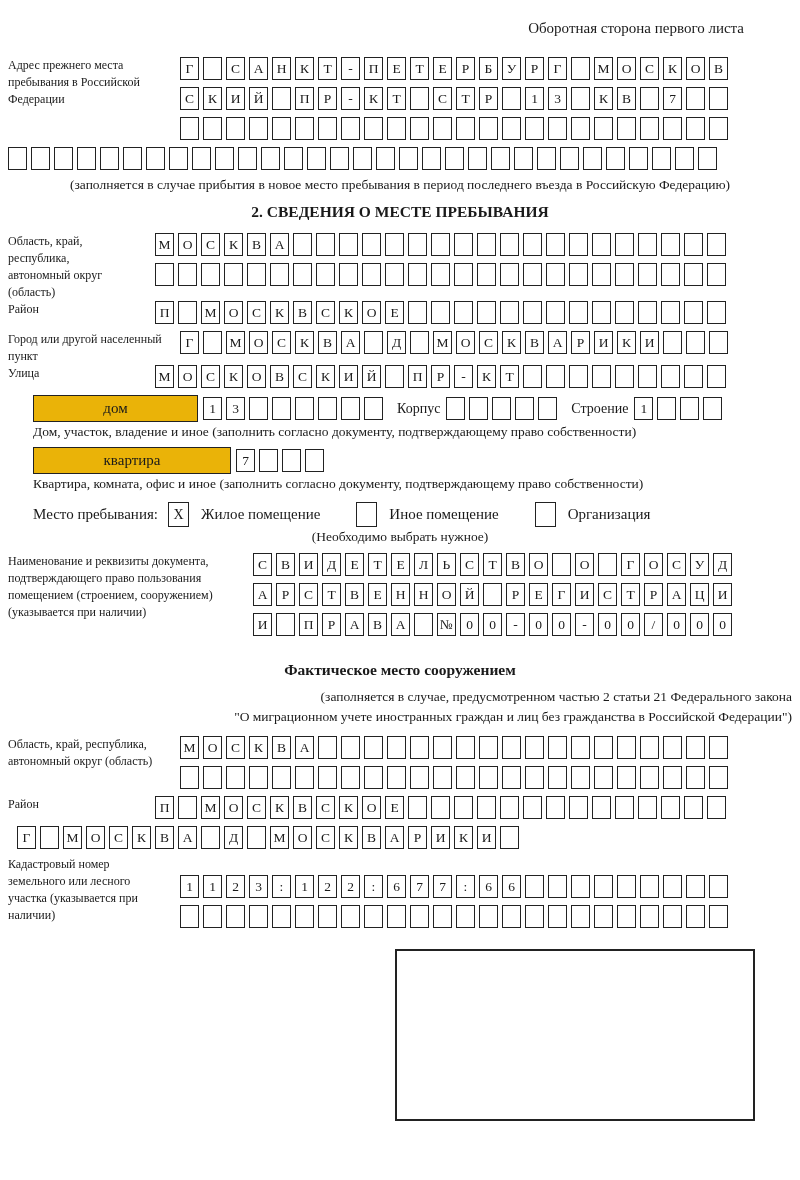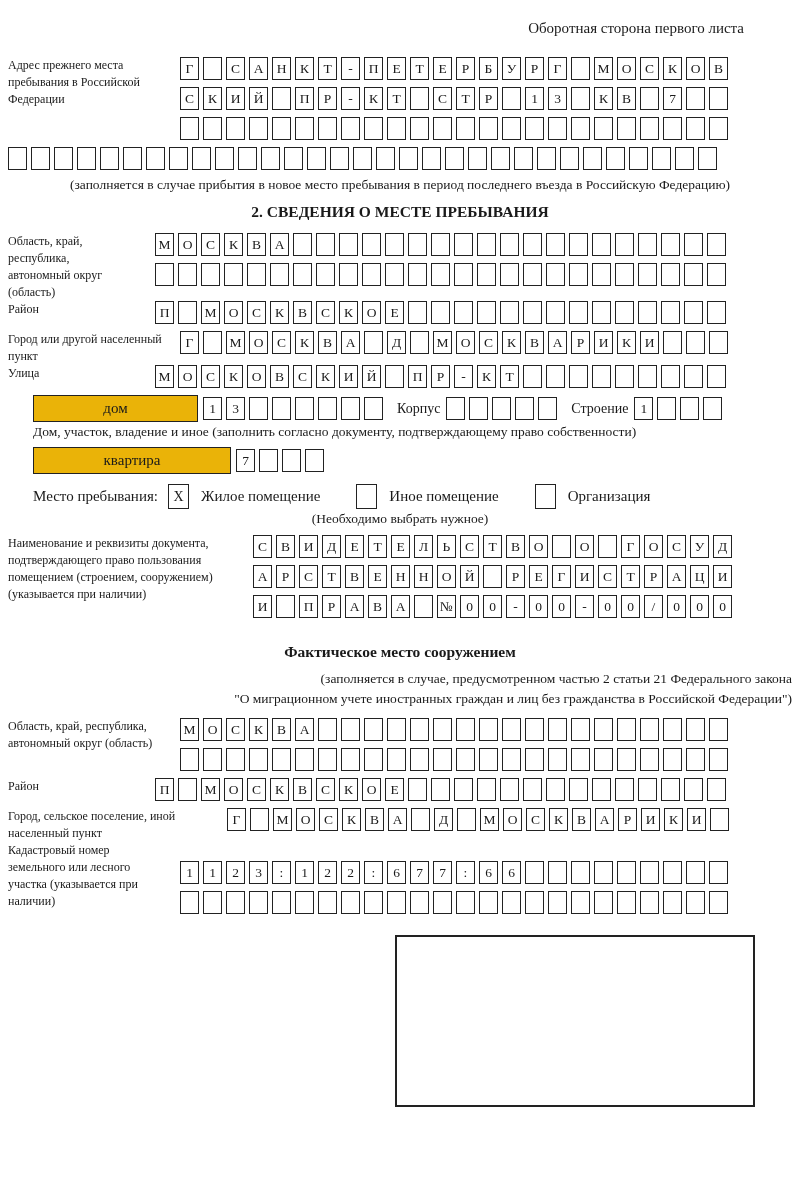--- a/index.html
+++ b/index.html
@@ -131,20 +131,21 @@
     <div class="cells-row" style="margin-bottom:0;"><div class="cell"></div><div class="cell"></div><div class="cell"></div><div class="cell"></div><div class="cell"></div></div>
     <span class="mid-label">Строение</span>
     <div class="cells-row" style="margin-bottom:0;"><div class="cell">1</div><div class="cell"></div><div class="cell"></div><div class="cell"></div></div>
   </div>
   <div class="foot-note" style="margin-left:25px;">Дом, участок, владение и иное (заполнить согласно документу, подтверждающему право собственности)</div>
 
   <div class="inline-row">
     <div class="widebox apt-box">квартира</div>
     <div class="cells-row" style="margin-bottom:0;"><div class="cell">7</div><div class="cell"></div><div class="cell"></div><div class="cell"></div></div>
   </div>
+  <div class="foot-note" style="margin-left:25px;">Квартира, комната, офис и иное (заполнить согласно документу, подтверждающему право собственности)</div>
 
   <div class="choice-row">
     <span>Место пребывания:</span>
     <span class="checkbox">X</span>
     <span class="choice-label">Жилое помещение</span>
     <span class="checkbox"></span>
     <span class="choice-label">Иное помещение</span>
     <span class="checkbox"></span>
     <span class="choice-label">Организация</span>
   </div>
@@ -174,21 +175,20 @@
   </div>
 
   <div class="group">
     <div class="label w125">Район</div>
     <div class="cellcol" style="margin-left:22px;">
       <div class="cells-row"><div class="cell">П</div><div class="cell"></div><div class="cell">М</div><div class="cell">О</div><div class="cell">С</div><div class="cell">К</div><div class="cell">В</div><div class="cell">С</div><div class="cell">К</div><div class="cell">О</div><div class="cell">Е</div><div class="cell"></div><div class="cell"></div><div class="cell"></div><div class="cell"></div><div class="cell"></div><div class="cell"></div><div class="cell"></div><div class="cell"></div><div class="cell"></div><div class="cell"></div><div class="cell"></div><div class="cell"></div><div class="cell"></div><div class="cell"></div></div>
     </div>
   </div>
 
   <div class="group">
-    <div class="label w210">Город, сельское поселение, иной населенный пункт</div>
     <div class="cellcol" style="margin-left:9px;">
       <div class="cells-row"><div class="cell">Г</div><div class="cell"></div><div class="cell">М</div><div class="cell">О</div><div class="cell">С</div><div class="cell">К</div><div class="cell">В</div><div class="cell">А</div><div class="cell"></div><div class="cell">Д</div><div class="cell"></div><div class="cell">М</div><div class="cell">О</div><div class="cell">С</div><div class="cell">К</div><div class="cell">В</div><div class="cell">А</div><div class="cell">Р</div><div class="cell">И</div><div class="cell">К</div><div class="cell">И</div><div class="cell"></div></div>
     </div>
   </div>
 
   <div class="group">
     <div class="label w162">Кадастровый номер земельного или лесного участка (указывается при наличии)</div>
     <div class="cellcol mt18" style="margin-left:10px;">
       <div class="cells-row"><div class="cell">1</div><div class="cell">1</div><div class="cell">2</div><div class="cell">3</div><div class="cell">:</div><div class="cell">1</div><div class="cell">2</div><div class="cell">2</div><div class="cell">:</div><div class="cell">6</div><div class="cell">7</div><div class="cell">7</div><div class="cell">:</div><div class="cell">6</div><div class="cell">6</div><div class="cell"></div><div class="cell"></div><div class="cell"></div><div class="cell"></div><div class="cell"></div><div class="cell"></div><div class="cell"></div><div class="cell"></div><div class="cell"></div></div>
       <div class="cells-row"><div class="cell"></div><div class="cell"></div><div class="cell"></div><div class="cell"></div><div class="cell"></div><div class="cell"></div><div class="cell"></div><div class="cell"></div><div class="cell"></div><div class="cell"></div><div class="cell"></div><div class="cell"></div><div class="cell"></div><div class="cell"></div><div class="cell"></div><div class="cell"></div><div class="cell"></div><div class="cell"></div><div class="cell"></div><div class="cell"></div><div class="cell"></div><div class="cell"></div><div class="cell"></div><div class="cell"></div></div>

